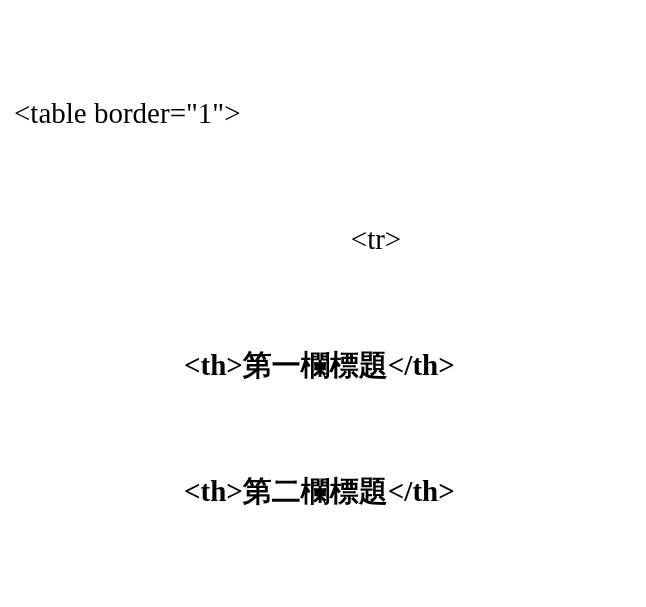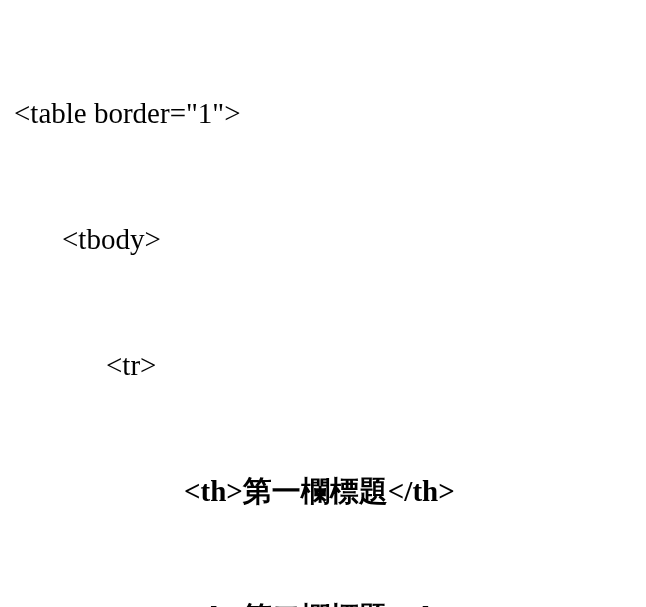--- a/index.html
+++ b/index.html
@@ -18,29 +18,28 @@
     color: #000000;
     font-size: 29px;
     line-height: 42px;
     white-space: pre;
   }
   .code-line {
     height: 42px;
   }
   .indent-0 { padding-left: 0; }
   .indent-1 { padding-left: 48px; }
-  .indent-2 { padding-left: 92px; }
+  .indent-2 { padding-left: 92px; text-align: center; }
   .indent-3 { padding-left: 170px; font-weight: bold; }
 </style>
 </head>
 <body>
 
 <div class="code-snippet">
   <div class="code-line indent-0">&lt;table border="1"&gt;</div>
-  <div class="code-line indent-1">&lt;tbody&gt;</div>
   <div class="code-line indent-2">&lt;tr&gt;</div>
   <div class="code-line indent-3">&lt;th&gt;第一欄標題&lt;/th&gt;</div>
   <div class="code-line indent-3">&lt;th&gt;第二欄標題&lt;/th&gt;</div>
   
   
   
   
   
   
   

